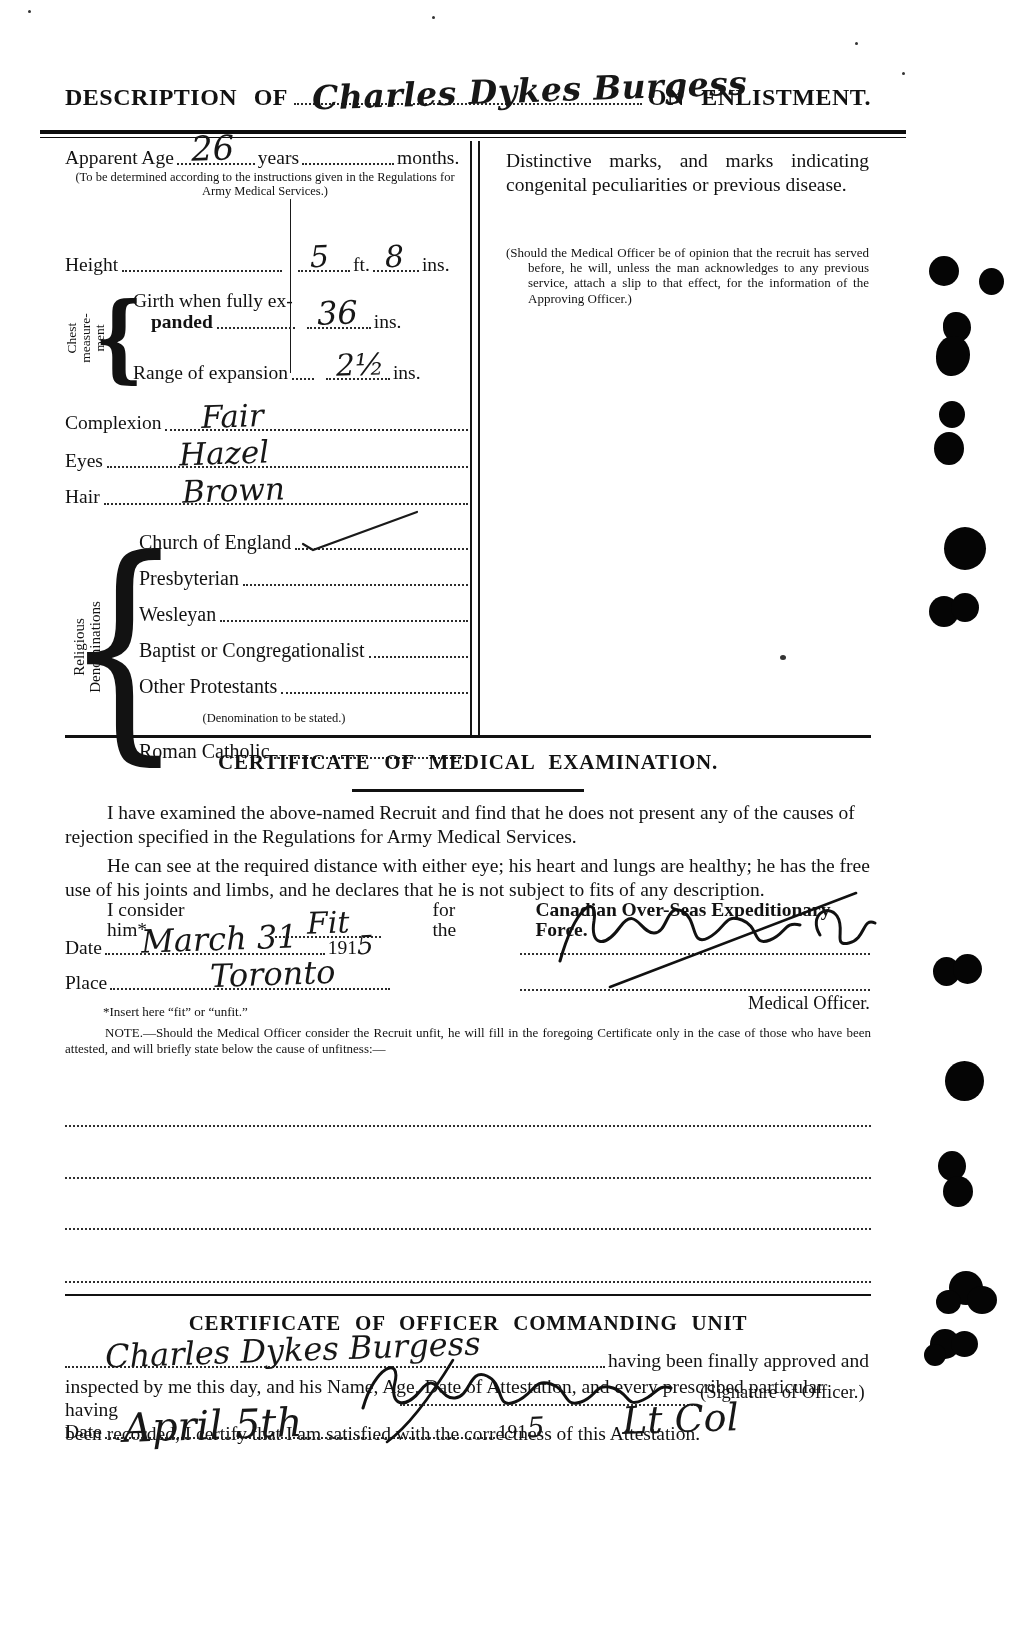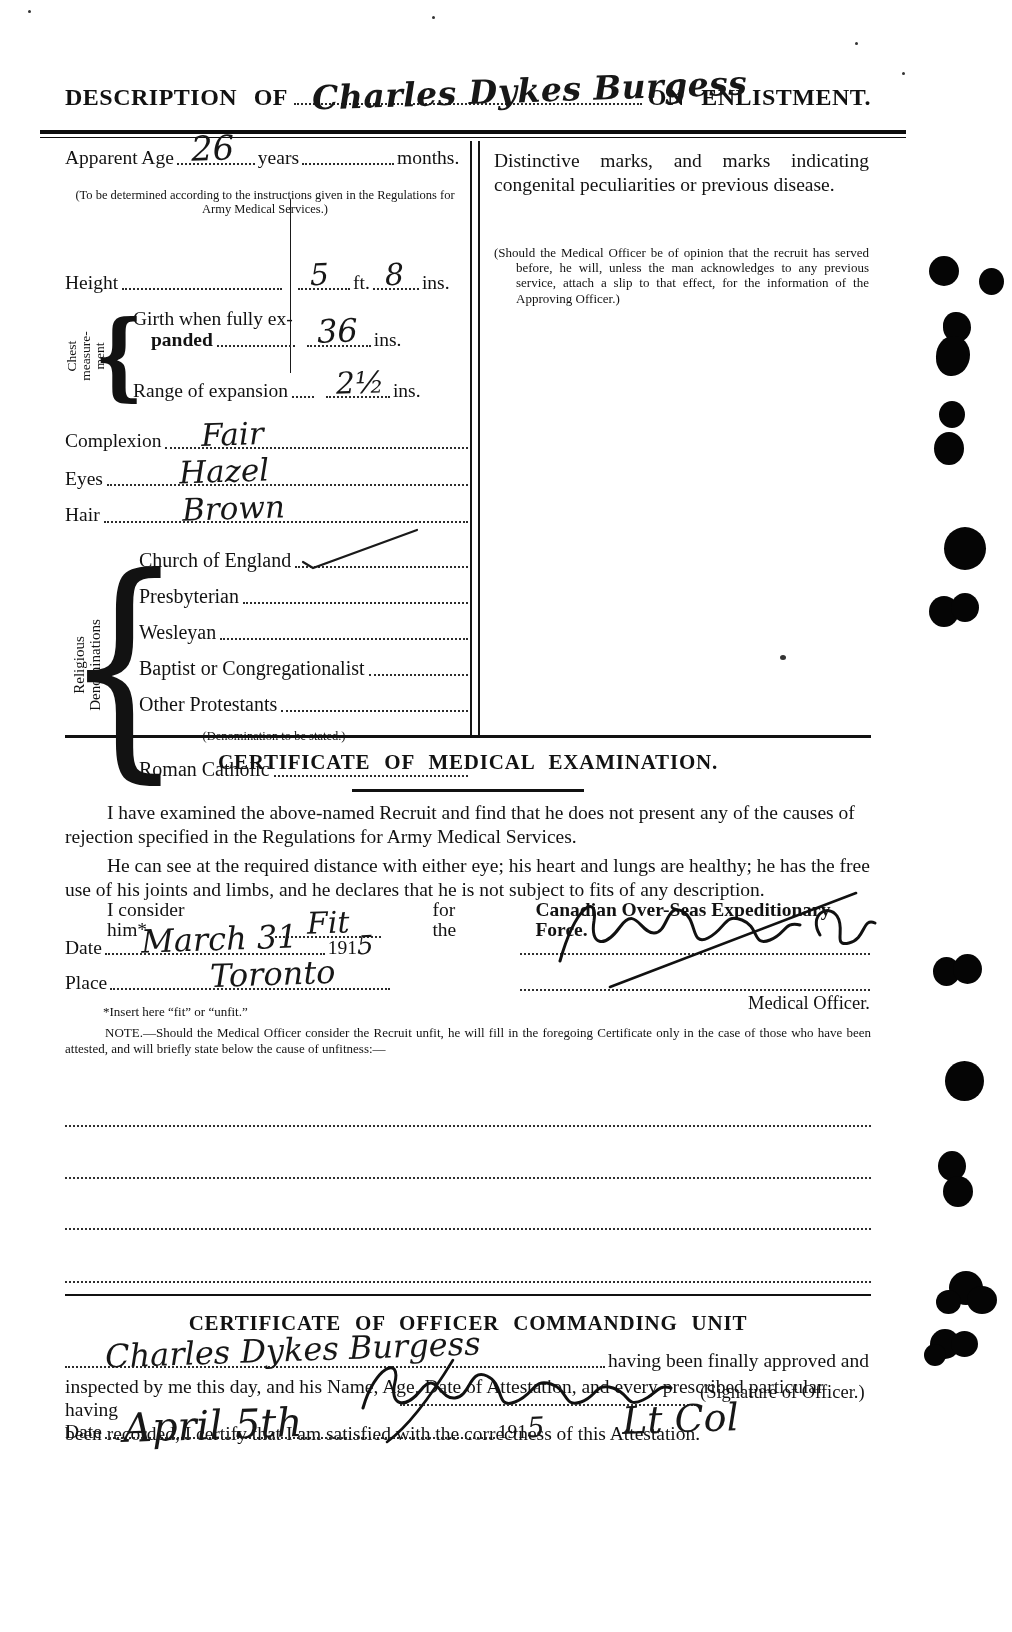--- a/index.html
+++ b/index.html
@@ -16,21 +16,21 @@
   
   .title-row{display:flex;align-items:flex-end;font-weight:bold;font-size:24px;letter-spacing:.5px;}
   .title-row .wsp{word-spacing:10px;white-space:nowrap;line-height:1;}
   .name-slot{flex:1;position:relative;border-bottom:2px dotted #2b2b2b;height:10px;margin:0 6px 4px 6px;}
   .name-slot .hw{position:absolute;left:18px;bottom:-4px;font-size:33px;}
   .thick-rule{border-top:4px solid #0d0d0d;border-bottom:1px solid #0d0d0d;height:3px;}
   
   .desc{display:flex;border-bottom:3px solid #111;}
   .leftcol{width:405px;position:relative;font-size:19.5px;}
   .divider{width:6px;border-left:2px solid #161616;border-right:2px solid #161616;}
-  .rightcol{flex:1;padding:8px 2px 0 14px;font-size:19.5px;}
+  .rightcol{flex:1;padding:8px 2px 0 14px;font-size:19.5px;margin-left:12px;}
   .inner-vline{position:absolute;left:225px;top:58px;height:174px;border-left:1.5px solid #1a1a1a;}
   .frow{display:flex;align-items:flex-end;line-height:1.05;}
   .lead{flex:1;position:relative;border-bottom:2px dotted #2b2b2b;height:4px;margin:0 2px 3px 4px;}
   .lead .hw{position:absolute;bottom:-2px;}
   .slot{position:relative;border-bottom:2px dotted #2b2b2b;height:4px;margin:0 3px 3px 3px;}
   .slot .hw{position:absolute;bottom:-2px;}
   .small-note{font-size:12.5px;text-align:center;line-height:1.1;}
   .vwrap{position:relative;}
   .rot{position:absolute;top:50%;left:50%;transform:translate(-50%,-50%) rotate(-90deg);
        text-align:center;line-height:1.05;white-space:pre-line;}
@@ -70,21 +70,21 @@
 
       <div class="frow" style="margin-top:7px;">
         <span>Apparent Age</span>
         <span class="slot" style="width:78px;">
           <span class="hw" style="font-size:34px;left:14px;">26</span>
         </span>
         <span>years</span>
         <span class="slot" style="width:92px;"></span>
         <span>months.</span>
       </div>
-      <div class="small-note" style="margin-top:21px;width:400px;">(To be determined according to the instructions given in the Regulations for Army Medical Services.)</div>
+      <div class="small-note" style="margin-top:3px;width:400px;">(To be determined according to the instructions given in the Regulations for Army Medical Services.)</div>
 
       <div class="frow" style="margin-top:56px;">
         <span>Height</span>
         <span class="lead" style="max-width:160px;"></span>
         <span class="slot" style="width:52px;margin-left:14px;">
           <span class="hw" style="font-size:30px;left:12px;">5</span>
         </span>
         <span>ft.</span>
         <span class="slot" style="width:46px;">
           <span class="hw" style="font-size:30px;left:12px;">8</span>

